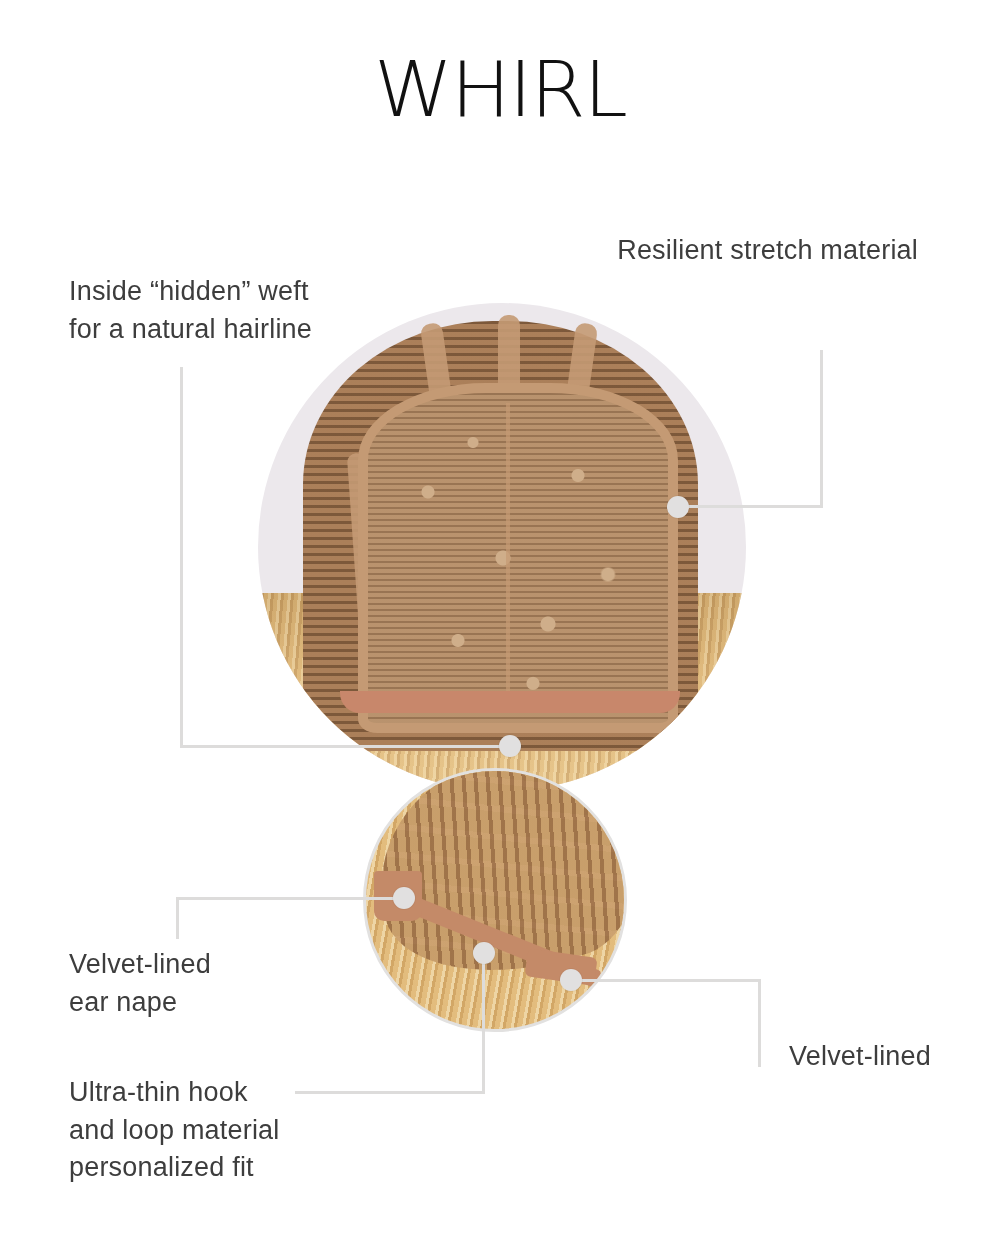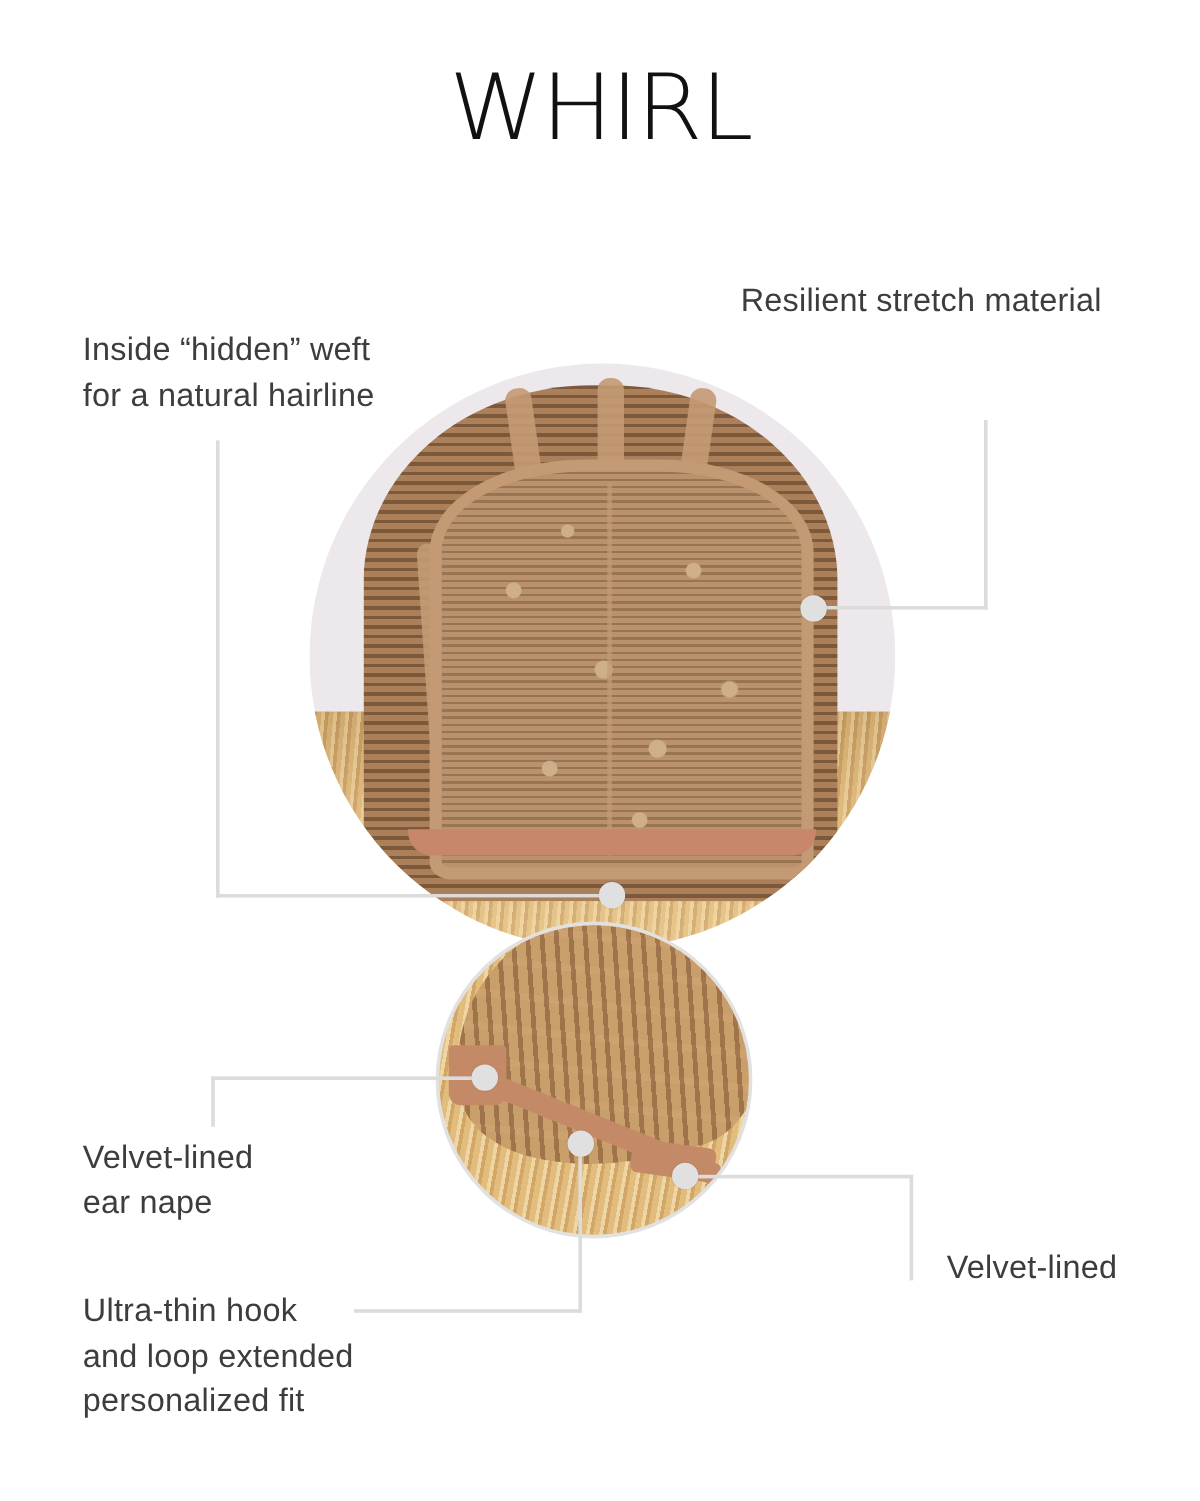--- a/index.html
+++ b/index.html
@@ -113,21 +113,21 @@
 <div class="label" style="left:69px;top:946px;">
   <span class="ln">Velvet-lined</span>
   <span class="ln">ear nape</span>
 </div>
 <div class="line" style="left:176px;top:897px;width:3px;height:42px;"></div>
 <div class="line" style="left:176px;top:897px;width:226px;height:3px;"></div>
 <div class="dot" style="left:393px;top:887px;"></div>
 
 <div class="label" style="left:69px;top:1074px;">
   <span class="ln">Ultra-thin hook</span>
-  <span class="ln">and loop extended</span>
+  <span class="ln">and loop material</span>
   <span class="ln">personalized fit</span>
 </div>
 <div class="line" style="left:482px;top:955px;width:3px;height:139px;"></div>
 <div class="line" style="left:295px;top:1091px;width:190px;height:3px;"></div>
 <div class="dot" style="left:473px;top:942px;"></div>
 
 <div class="label right" style="right:69px;top:1038px;">
   <span class="ln">Velvet-lined</span>
 </div>
 <div class="line" style="left:580px;top:979px;width:181px;height:3px;"></div>

